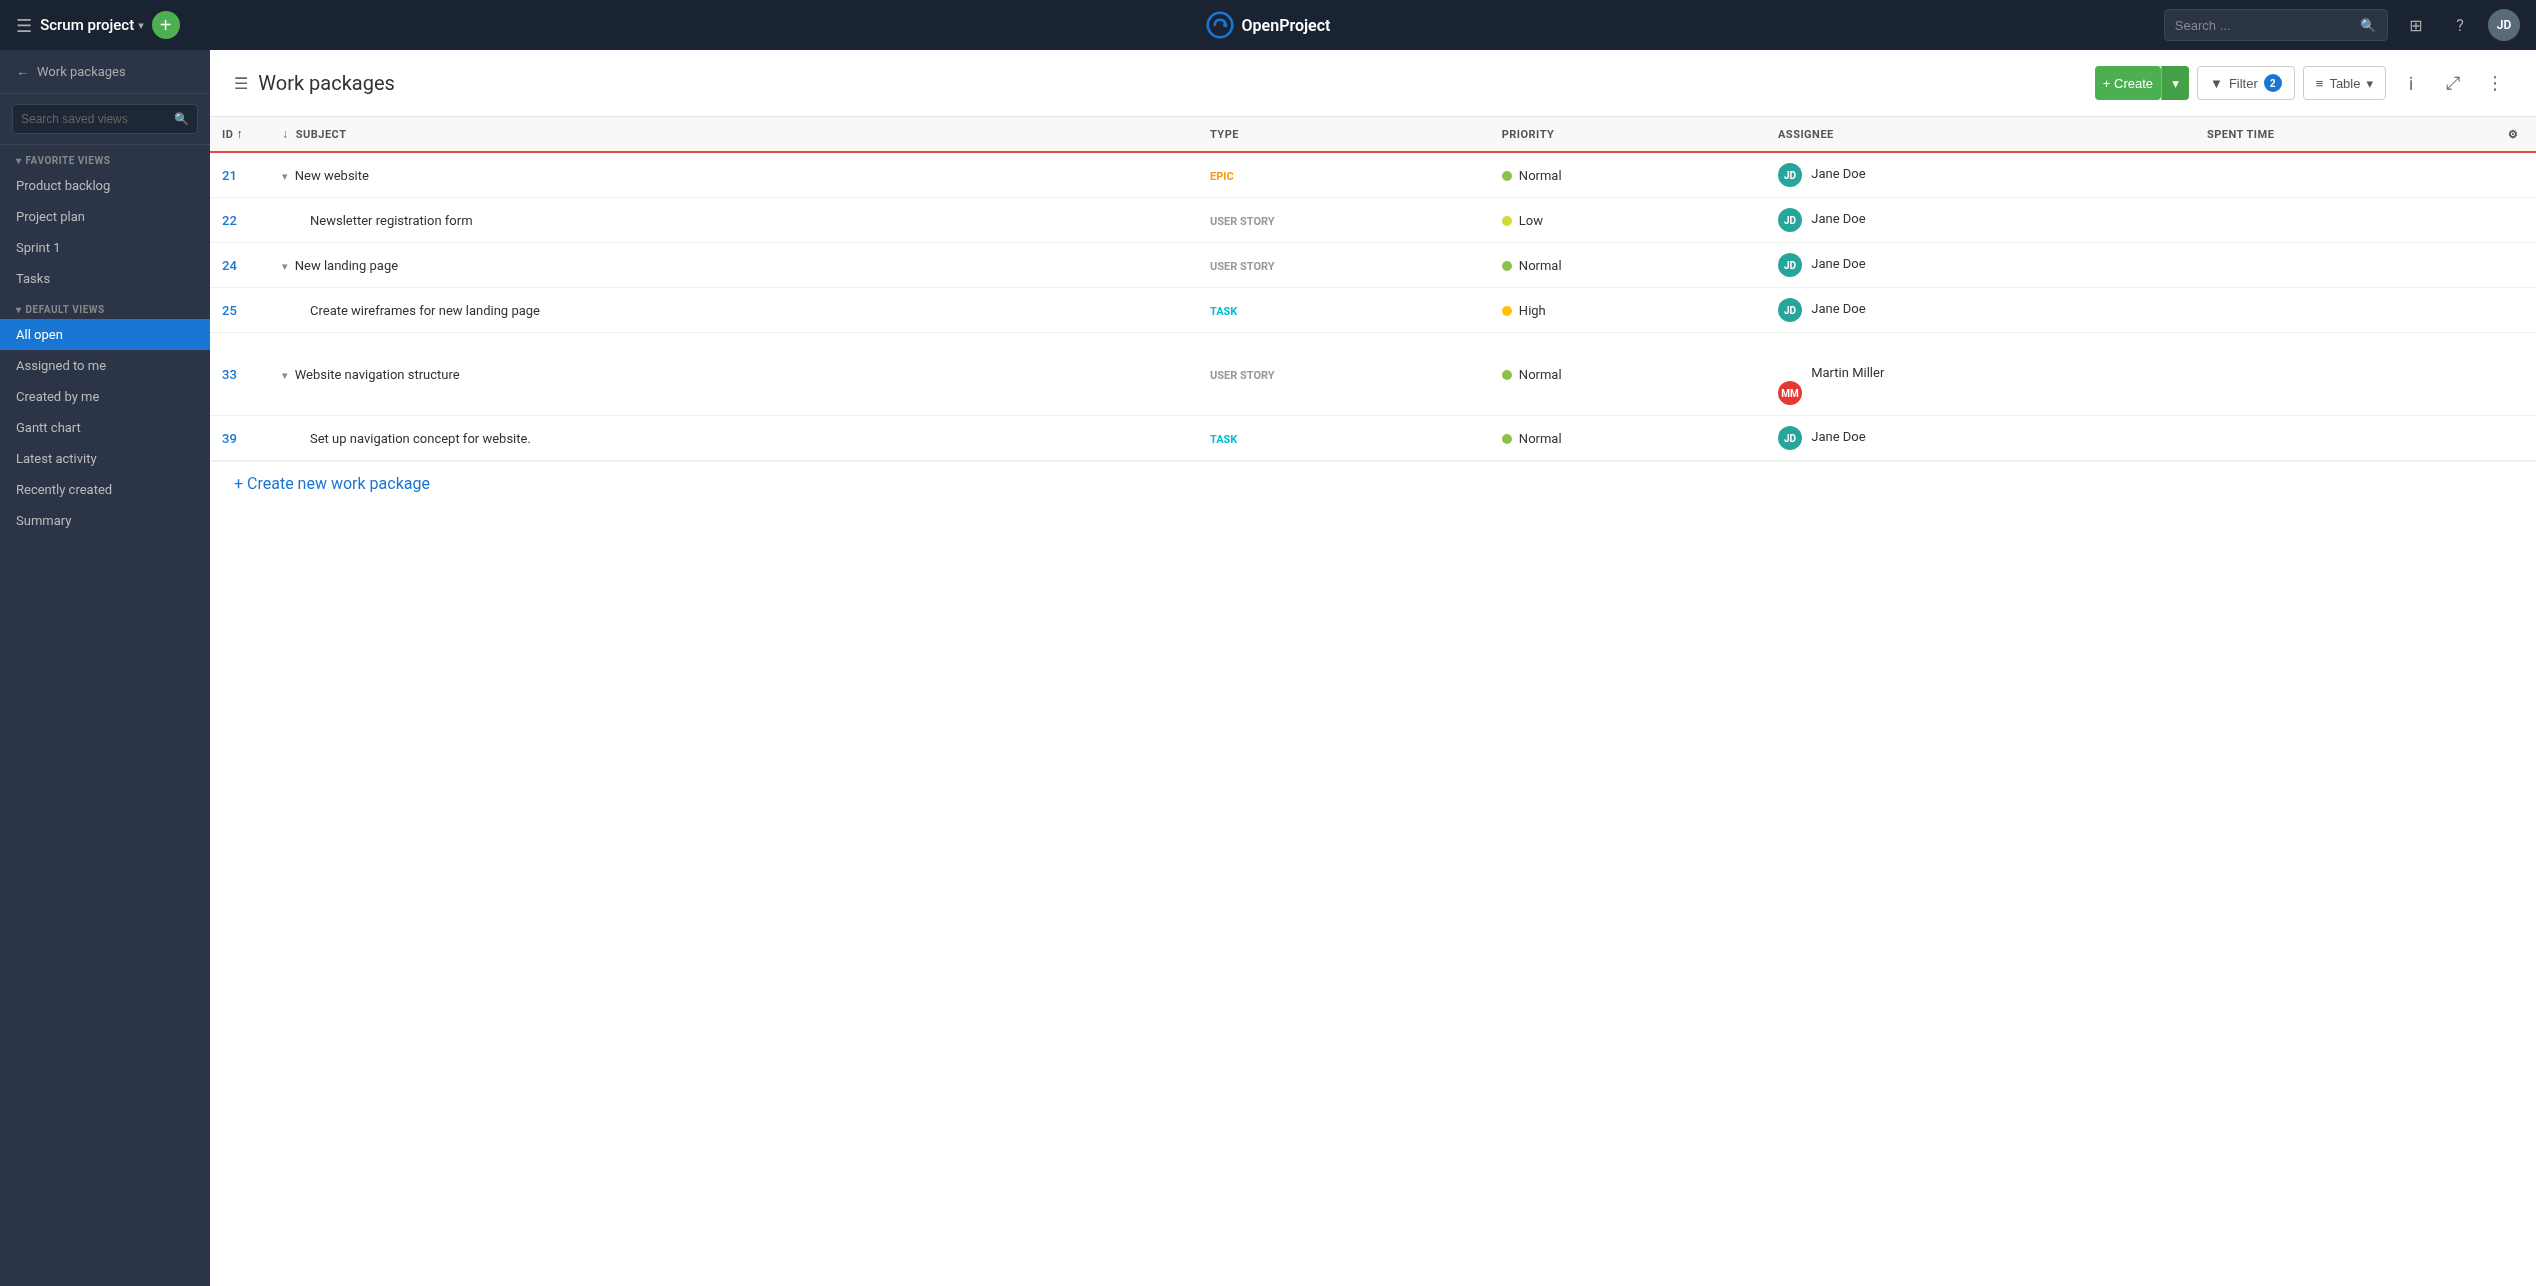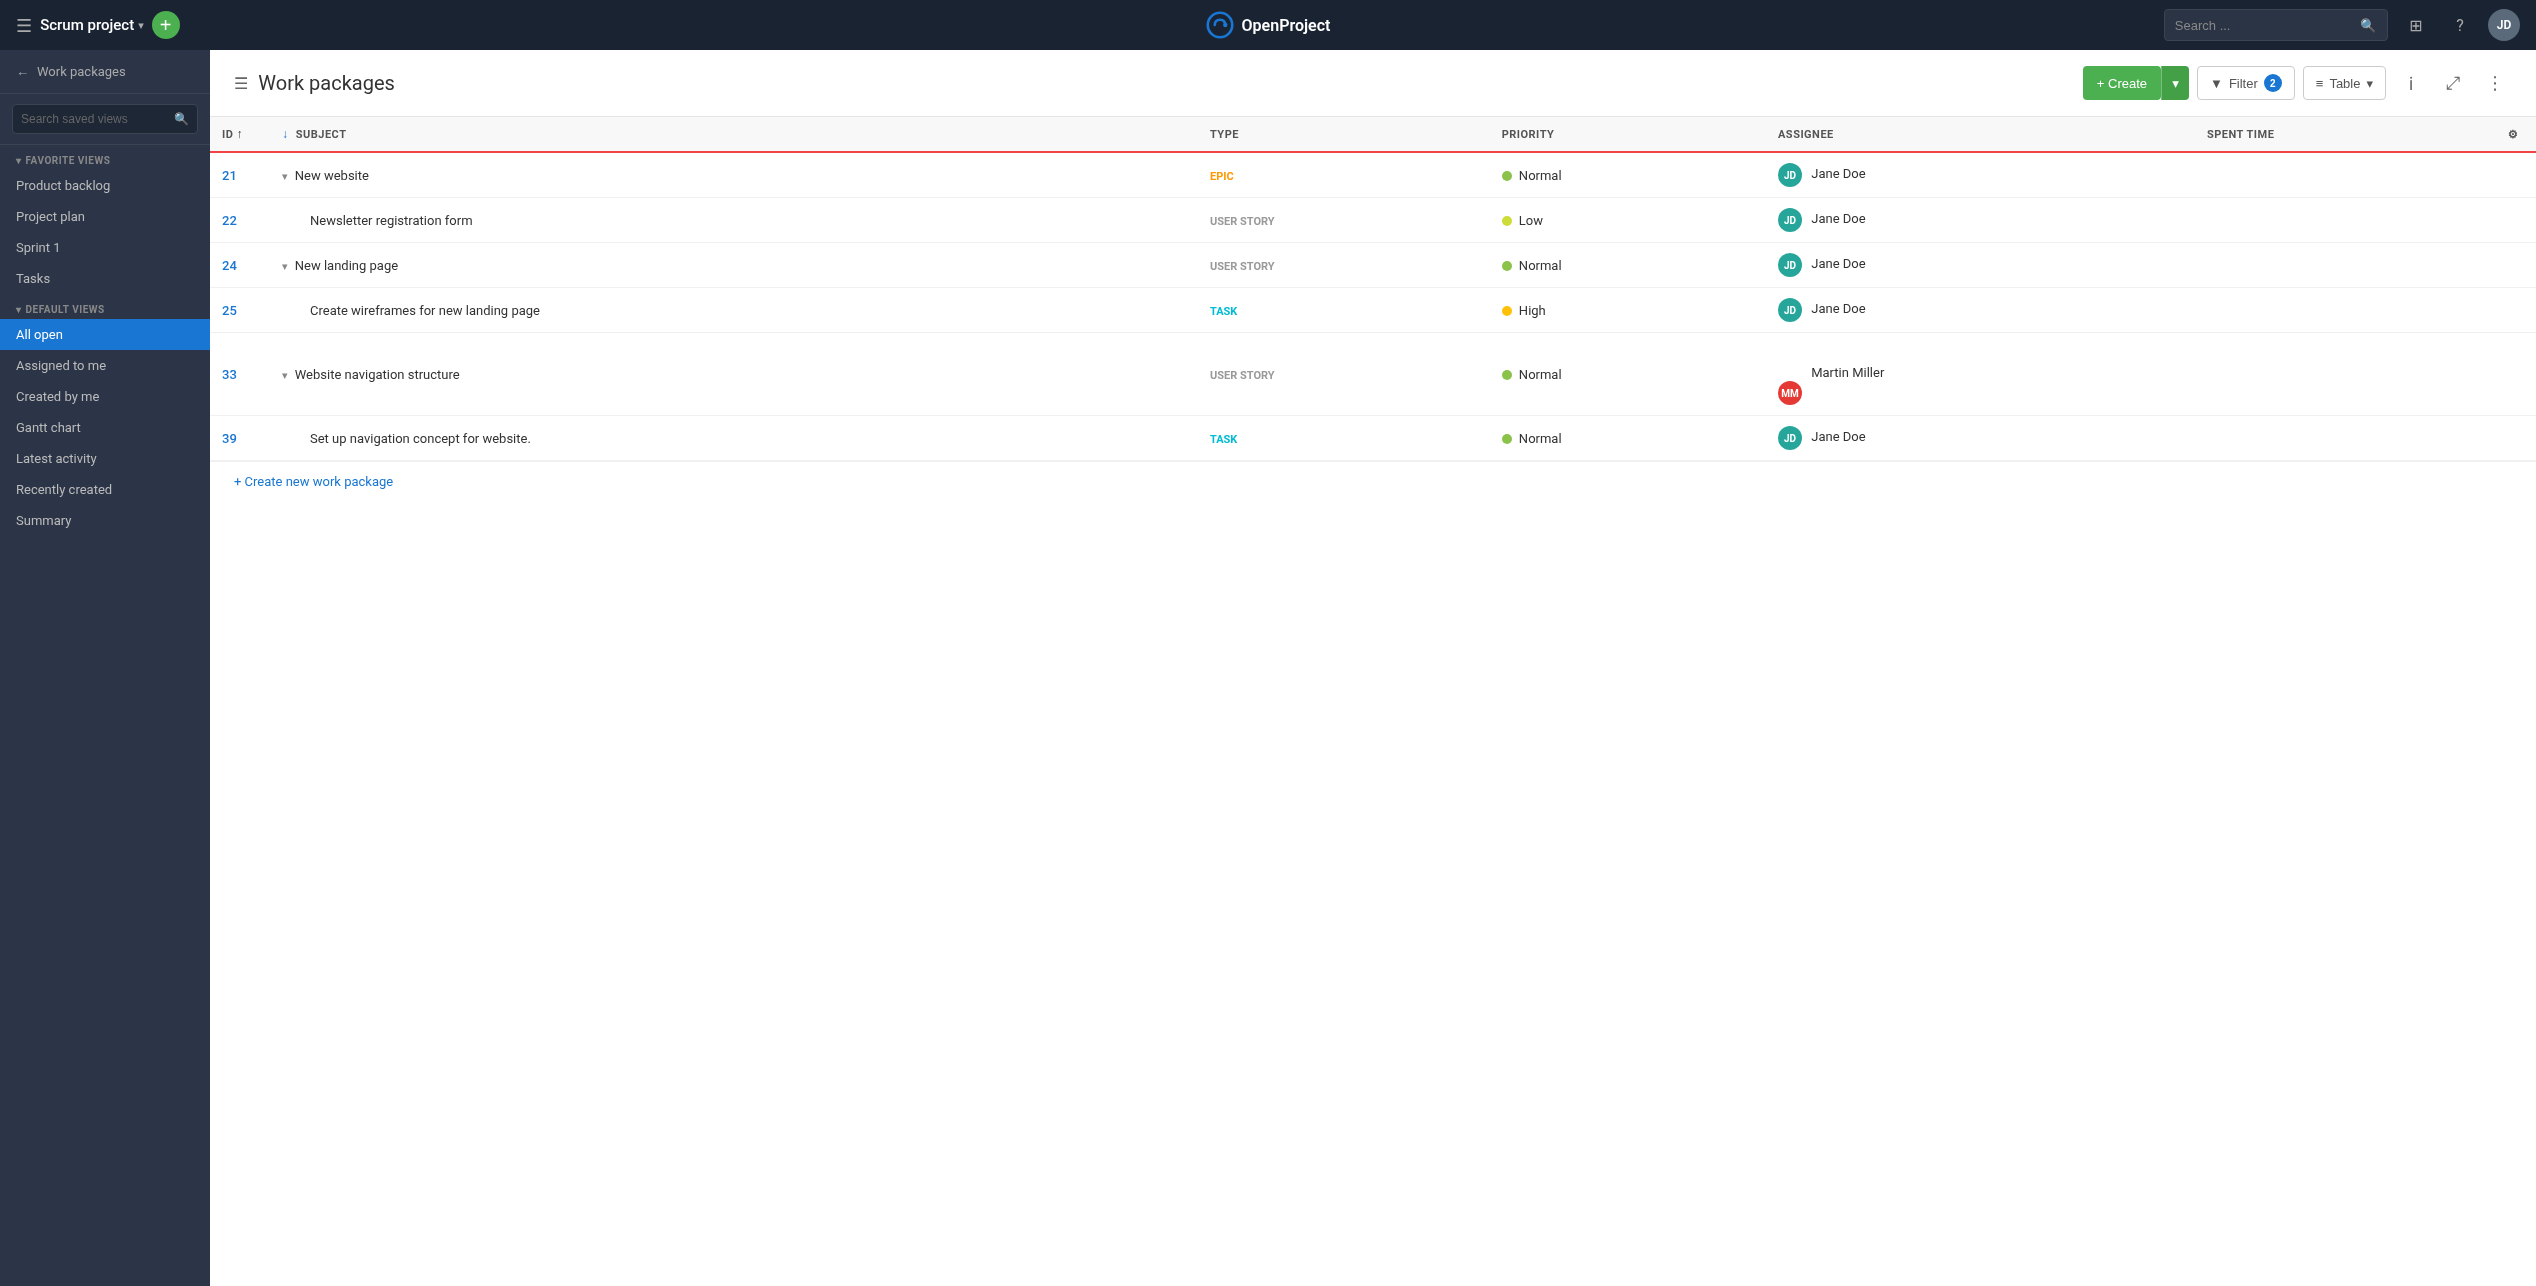--- a/index.html
+++ b/index.html
@@ -49,21 +49,21 @@
 
     
     .content { flex: 1; display: flex; flex-direction: column; overflow: hidden; background: #fff; }
 
     
     .wp-header { display: flex; align-items: center; padding: 16px 24px; border-bottom: 1px solid #e5e5e5; gap: 12px; background: #fff; }
     .wp-header-title { display: flex; align-items: center; gap: 10px; flex: 1; }
     .wp-title-icon { color: #666; font-size: 16px; }
     .wp-title-text { font-size: 20px; font-weight: 400; color: #333; }
     .wp-header-actions { display: flex; align-items: center; gap: 8px; }
-    .create-btn { background: #4caf50; color: #fff; border: none; border-radius: 4px; padding: 0 14px; height: 34px; cursor: pointer; font-size: 13px; font-weight: 500; display: flex; align-items: center; gap: 6px; }
+    .create-btn { background: #4caf50; color: #fff; border: none; border-radius: 4px; padding: 0 8px; height: 34px; cursor: pointer; font-size: 13px; font-weight: 500; display: flex; align-items: center; gap: 6px; }
     .create-btn-arrow { background: #43a047; border: none; color: #fff; height: 34px; width: 28px; cursor: pointer; display: flex; align-items: center; justify-content: center; border-left: 1px solid rgba(255,255,255,0.3); border-radius: 0 4px 4px 0; }
     .create-btn-group { display: flex; }
     .filter-btn { background: #fff; border: 1px solid #ccc; border-radius: 4px; padding: 0 12px; height: 34px; cursor: pointer; font-size: 13px; display: flex; align-items: center; gap: 6px; color: #555; }
     .filter-badge { background: #1976d2; color: #fff; border-radius: 50%; width: 18px; height: 18px; font-size: 10px; display: flex; align-items: center; justify-content: center; font-weight: 600; }
     .table-btn { background: #fff; border: 1px solid #ccc; border-radius: 4px; padding: 0 12px; height: 34px; cursor: pointer; font-size: 13px; display: flex; align-items: center; gap: 6px; color: #555; }
     .icon-btn { background: transparent; border: none; cursor: pointer; color: #666; font-size: 18px; width: 34px; height: 34px; display: flex; align-items: center; justify-content: center; border-radius: 4px; }
 
     
     .table-container { flex: 1; overflow-y: auto; }
     table { width: 100%; border-collapse: collapse; }
@@ -81,21 +81,21 @@
     .priority-low { background: #cddc39; }
     .priority-high { background: #ffc107; }
 
     .assignee-avatar { width: 24px; height: 24px; border-radius: 50%; display: inline-flex; align-items: center; justify-content: center; font-size: 10px; font-weight: 700; color: #fff; margin-right: 6px; vertical-align: middle; }
     .avatar-jd { background: #26a69a; }
     .avatar-mm { background: #e53935; margin-top: 38px; }
 
     .indent-1 { padding-left: 28px; }
     .expand-icon { color: #888; font-size: 11px; margin-right: 4px; cursor: pointer; }
 
-    .create-new-link { padding: 12px 24px; display: flex; align-items: center; gap: 6px; color: #1976d2; cursor: pointer; font-size: 13px; border-top: 1px solid #f0f0f0; }
+    .create-new-link { padding: 12px 24px; display: flex; align-items: center; gap: 6px; color: #1976d2; cursor: pointer; font-size: 16px; border-top: 1px solid #f0f0f0; }
 
     .sort-icon { color: #333; font-size: 12px; }
     .subject-sort-icon { color: #1976d2; font-size: 12px; margin-right: 4px; }
   </style>
 </head>
 <body>
 
 <div class="top-nav">
   <div class="top-nav-left">
     <span class="hamburger-icon">☰</span>

